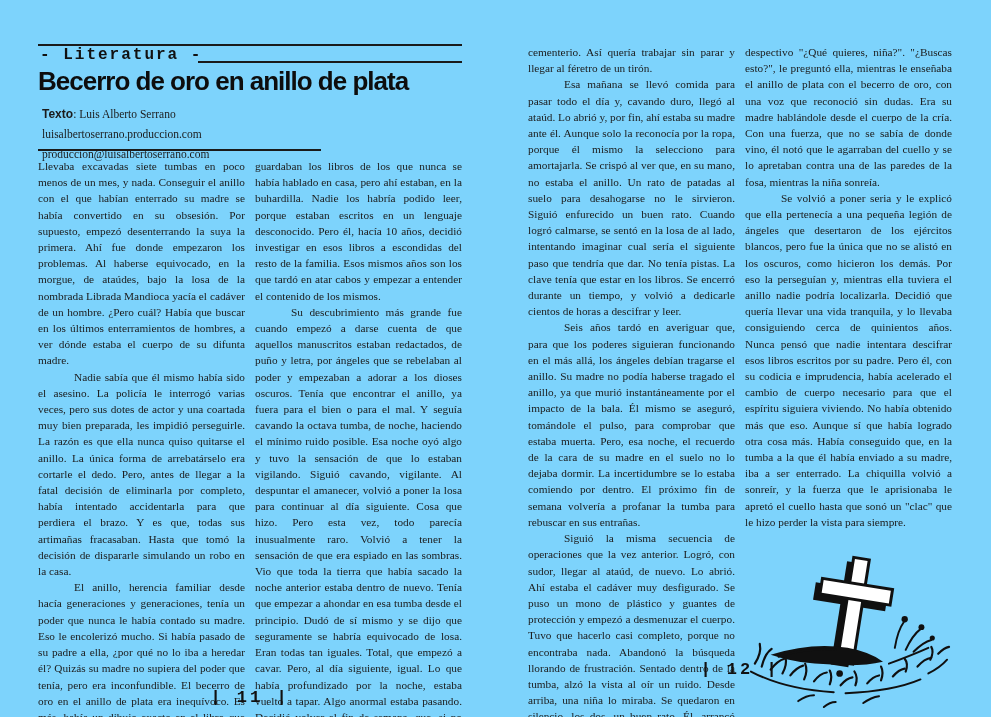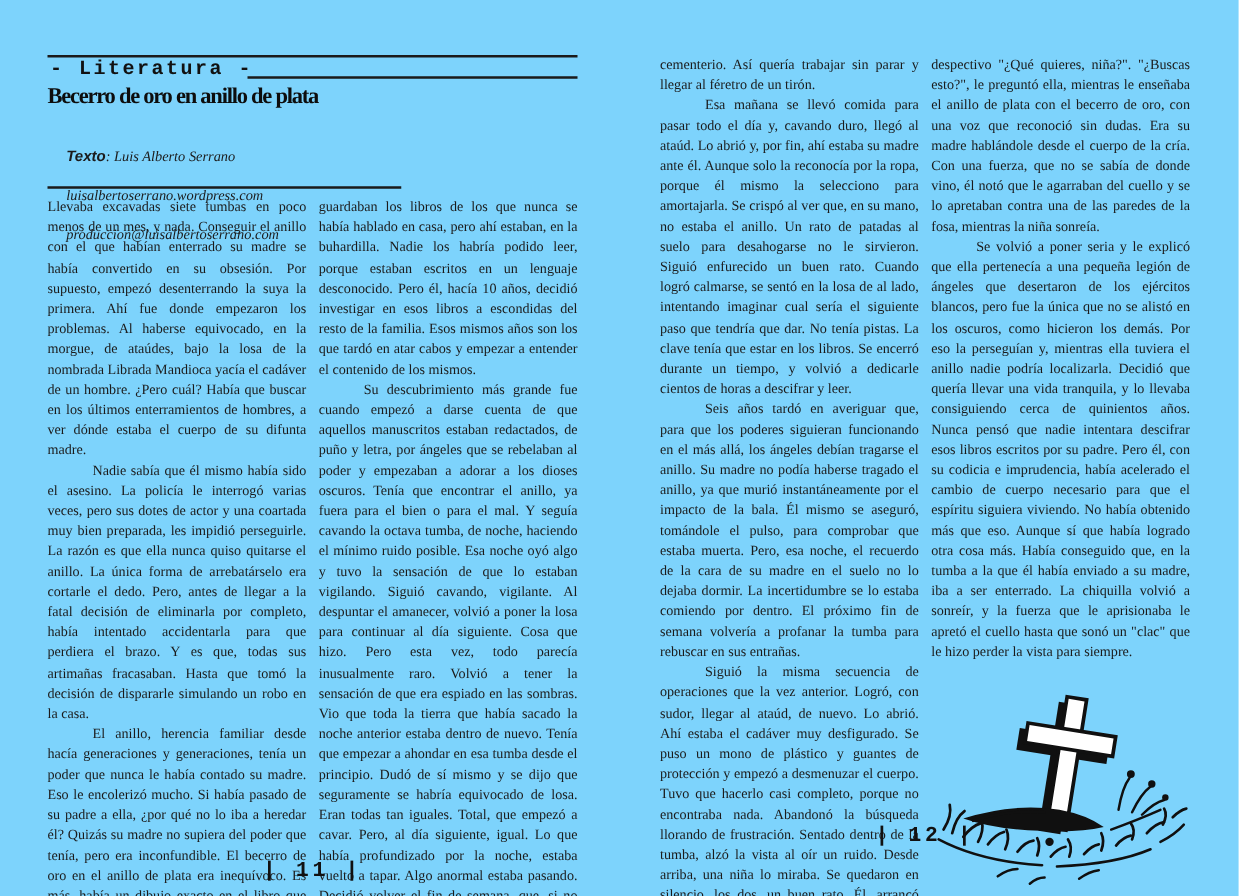--- a/index.html
+++ b/index.html
@@ -16,26 +16,26 @@
   .rule-section  { left:160px; top:61px; width:264px; height:2px; }
   .rule-byline   { left:0; top:149px; width:283px; height:2px; }
 
   .section-label {
     position:absolute; left:2px; top:46px;
     font-family:"Liberation Mono", monospace; font-weight:700;
     font-size:16px; letter-spacing:2px; color:#111; white-space:nowrap;
   }
   .headline {
     position:absolute; left:0; top:66px;
-    font-family:Liberation Serif, serif; font-weight:700;
-    font-size:18px; letter-spacing:-1px; color:#0d0d0d; white-space:nowrap;
+    font-family:Liberation Sans, sans-serif; font-weight:700;
+    font-size:26px; letter-spacing:-1px; color:#0d0d0d; white-space:nowrap;
   }
   .byline { position:absolute; left:0; top:102px; font-size:11.5px; line-height:16px; }
   .byline .lbl { font-family:"Liberation Sans", sans-serif; font-weight:700; font-size:12px; }
-  .byline div { margin:15px;font-style:italic; }
+  .byline div { margin:4px; }
 
   .cols { position:absolute; left:0; display:flex; gap:10px; }
   .page-left  .cols { top:158px; }
   .page-right .cols { top:44px; }
   .col { width:207px; }
   .col p {
     margin:0; font-size:11.3px; line-height:16.2px;
     text-align:justify; text-justify:inter-word; color:#1b1b1b;
   }
   .col p.ind { text-indent:36px; }
@@ -56,21 +56,21 @@
 <div class="spread">
 
   <div class="page page-left">
     <div class="rule rule-top"></div>
     <div class="section-label">- Literatura -</div>
     <div class="rule rule-section"></div>
     <h1 class="headline" style="margin:0;">Becerro de oro en anillo de plata</h1>
 
     <div class="byline">
       <div><span class="lbl">Texto</span><span>:  Luis Alberto Serrano</span></div>
-      <div>luisalbertoserrano.wordpress.com</div>
+      <div>luisalbertoserrano.produccion.com</div>
       <div>produccion@luisalbertoserrano.com</div>
     </div>
     <div class="rule rule-byline"></div>
 
     <div class="cols">
       <div class="col">
         <p>Llevaba excavadas siete tumbas en poco menos de un mes, y nada. Conseguir el anillo con el que habían enterrado su madre se había convertido en su obsesión. Por supuesto, empezó desenterrando la suya la primera. Ahí fue donde empezaron los problemas. Al haberse equivocado, en la morgue, de ataúdes, bajo la losa de la nombrada Librada Mandioca yacía el cadáver de un hombre. ¿Pero cuál? Había que buscar en los últimos enterramientos de hombres, a ver dónde estaba el cuerpo de su difunta madre.</p>
         <p class="ind">Nadie sabía que él mismo había sido el asesino. La policía le interrogó varias veces, pero sus dotes de actor y una coartada muy bien preparada, les impidió perseguirle. La razón es que ella nunca quiso quitarse el anillo. La única forma de arrebatárselo era cortarle el dedo. Pero, antes de llegar a la fatal decisión de eliminarla por completo, había intentado accidentarla para que perdiera el brazo. Y es que, todas sus artimañas fracasaban. Hasta que tomó la decisión de dispararle simulando un robo en la casa.</p>
         <p class="ind">El anillo, herencia familiar desde hacía generaciones y generaciones, tenía un poder que nunca le había contado su madre. Eso le encolerizó mucho. Si había pasado de su padre a ella, ¿por qué no lo iba a heredar él? Quizás su madre no supiera del poder que tenía, pero era inconfundible. El becerro de oro en el anillo de plata era inequívoco. Es más, había un dibujo exacto en el libro que había descubierto en la biblioteca del cofre. Lo llamaban así porque ahí se</p>
       </div>

